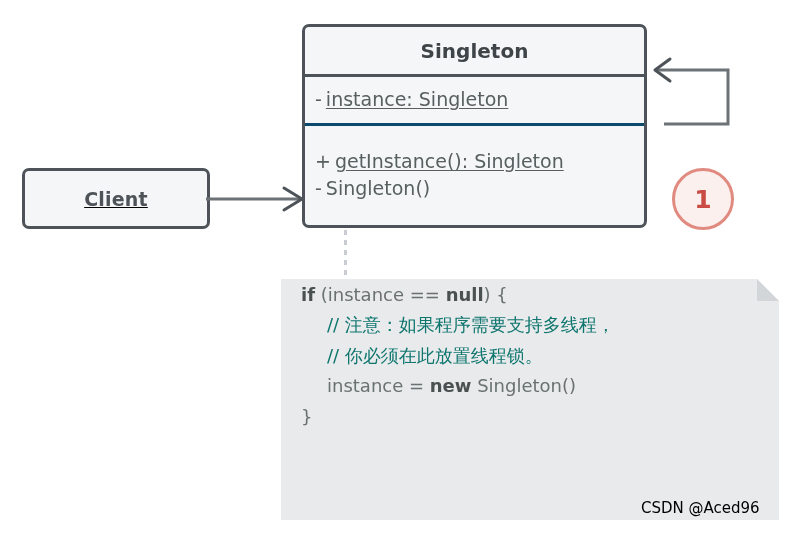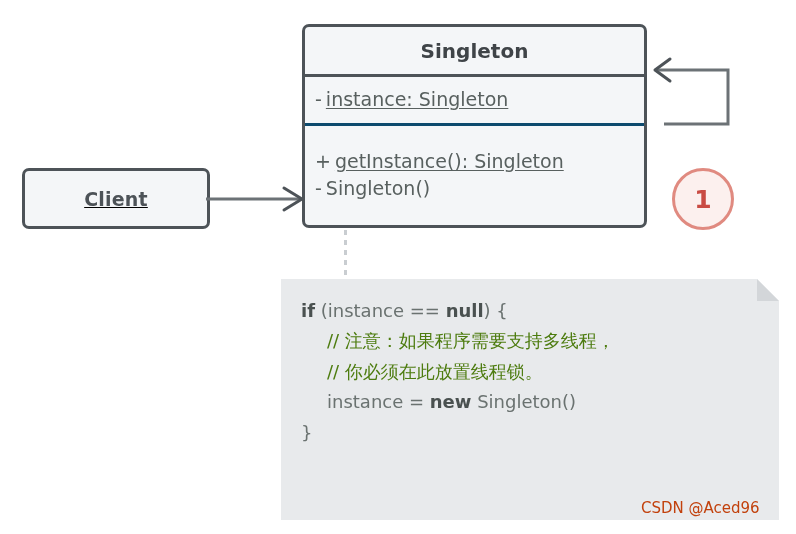--- a/index.html
+++ b/index.html
@@ -170,50 +170,50 @@
     right: 0;
     top: 0;
     width: 22px;
     height: 22px;
     background: #d3d6d9;
     clip-path: polygon(0 0, 100% 100%, 0 100%);
   }
   #note-code {
     position: absolute;
     left: 20px;
-    top: 20px;
+    top: 4px;
     right: 14px;
     display: flex;
     flex-direction: column;
     gap: 7px;
   }
   .code-line {
     font-size: 18px;
     color: #6a7270;
     white-space: nowrap;
     line-height: 1.3;
   }
   .code-line.indent {
     padding-left: 26px;
   }
   .code-line .kw {
     font-weight: bold;
     color: #4a5150;
   }
   .code-line.comment {
-    color: #4d7c0f;
+    color: #0f766e;
   }
 
   
   #watermark {
     position: absolute;
     left: 641px;
     top: 499px;
     font-size: 15px;
-    color: #c2410c;
+    color: #000000;
     white-space: nowrap;
   }
 </style>
 </head>
 <body>
 
 <div id="canvas">
 
   <div id="client-box" class="uml-box">
     <span id="client-label">Client</span>

